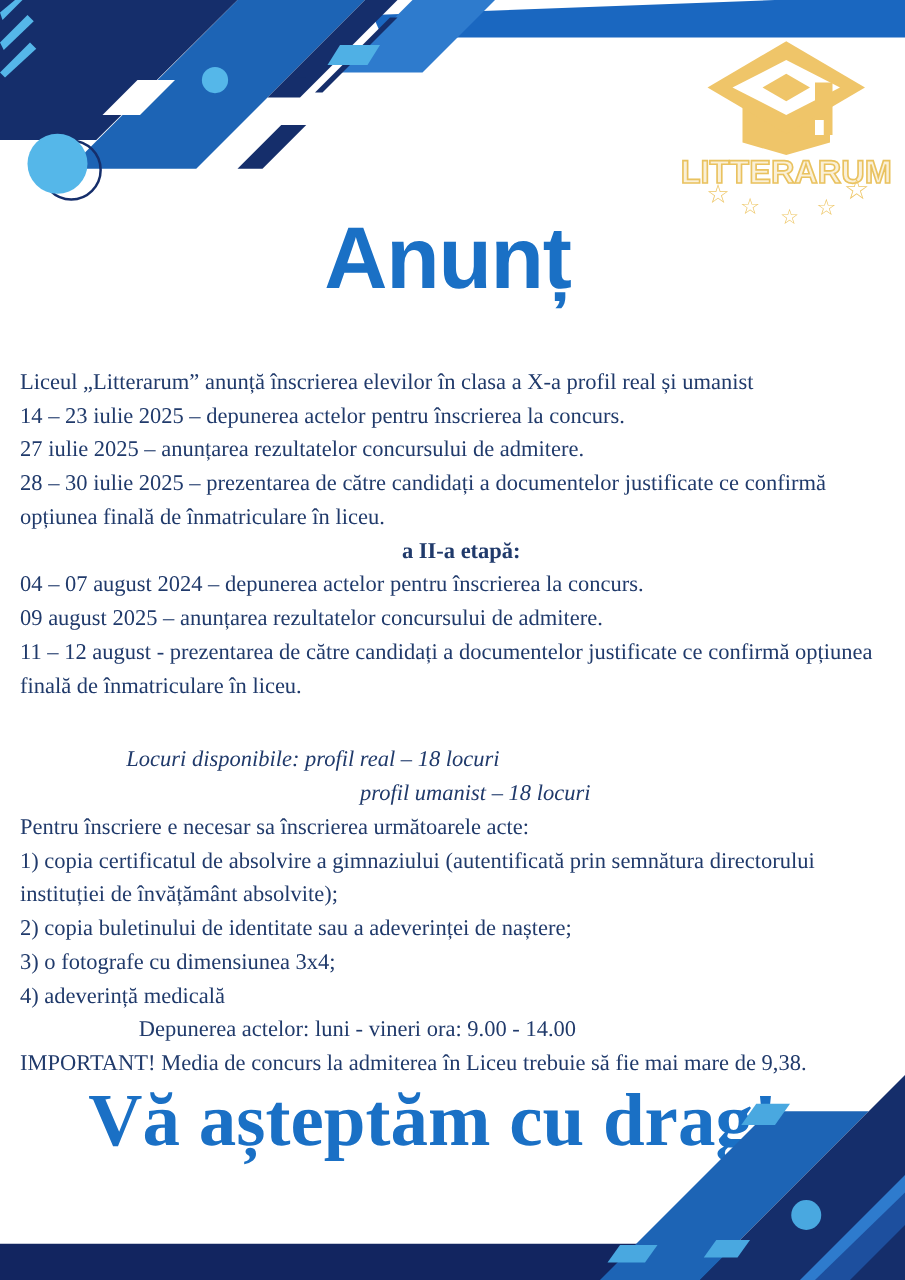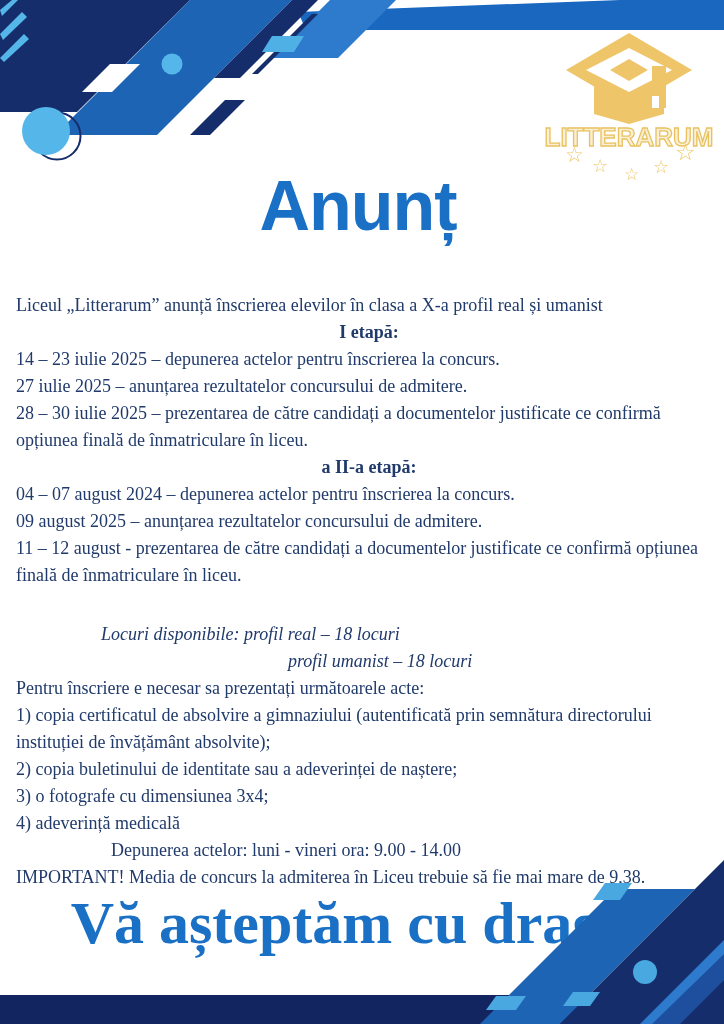--- a/index.html
+++ b/index.html
@@ -84,34 +84,33 @@
     <span class="star s2">☆</span>
     <span class="star s3">☆</span>
     <span class="star s4">☆</span>
   </div>
 
   <h1 class="title">Anunț</h1>
 
   <div class="content">
     <p>Liceul „Litterarum” anunță înscrierea elevilor  în clasa a X-a profil real și umanist</p>
 
-    <p class="heading">I etapă:</p>
     <p>14 – 23 iulie 2025 – depunerea actelor pentru înscrierea la concurs.</p>
     <p>27 iulie 2025 – anunțarea rezultatelor concursului de admitere.</p>
     <p>28 – 30 iulie 2025 – prezentarea de către candidați a documentelor justificate ce confirmă opțiunea finală de înmatriculare în liceu.</p>
 
     <p class="heading">a II-a etapă:</p>
     <p>04 – 07 august 2024 – depunerea actelor pentru înscrierea la concurs.</p>
     <p>09 august 2025 – anunțarea rezultatelor concursului de admitere.</p>
     <p>11 – 12 august - prezentarea de către candidați a documentelor justificate ce confirmă opțiunea finală de înmatriculare în liceu.</p>
 
     <p class="seats l1">Locuri disponibile: profil real – 18 locuri</p>
     <p class="seats l2">profil umanist – 18 locuri</p>
 
-    <p>Pentru înscriere e necesar sa prezentați următoarele acte:</p>
+    <p>Pentru înscriere e necesar sa înscrierea următoarele acte:</p>
     <p>1) copia certificatul de absolvire a gimnaziului (autentificată prin semnătura directorului instituției de învățământ absolvite);</p>
     <p>2) copia buletinului de identitate sau a adeverinței de naștere;</p>
     <p>3) o fotografe cu dimensiunea 3x4;</p>
     <p>4) adeverință medicală</p>
 
     <p class="schedule">Depunerea actelor: luni - vineri ora: 9.00 - 14.00</p>
     <p>IMPORTANT! Media de concurs la admiterea în Liceu trebuie să fie mai mare de 9,38.</p>
 
     <p class="closing">Vă așteptăm cu drag!</p>
   </div>

